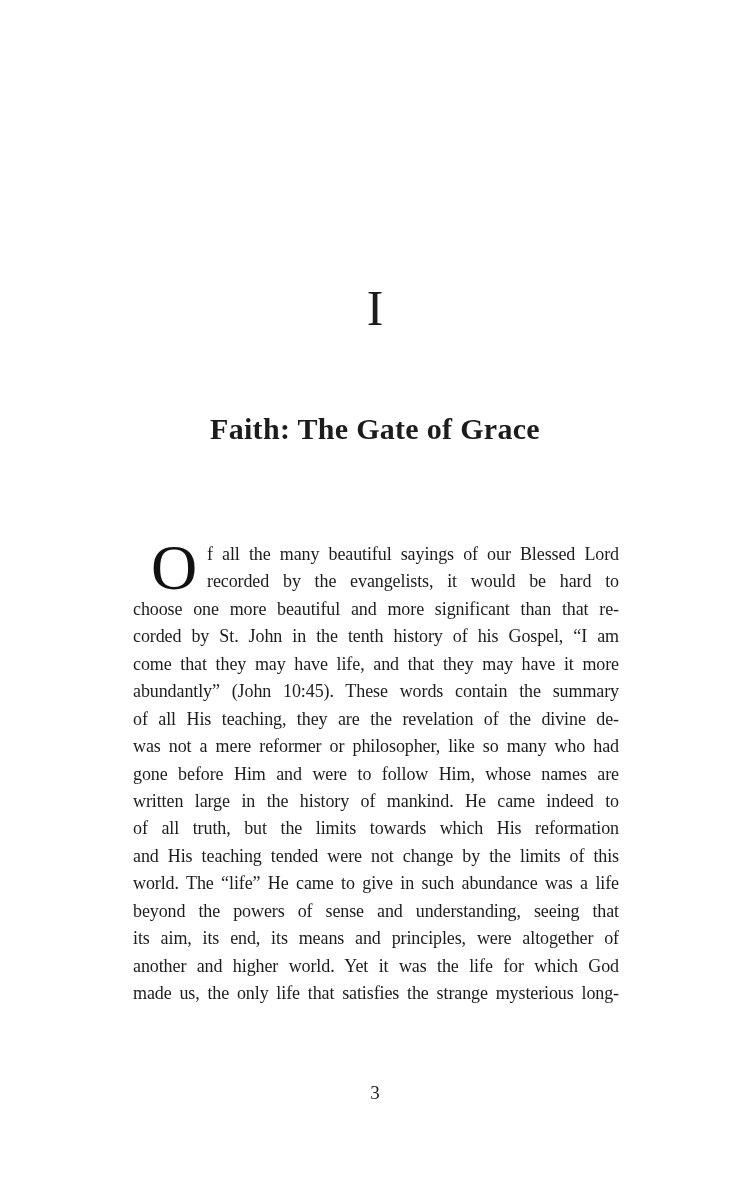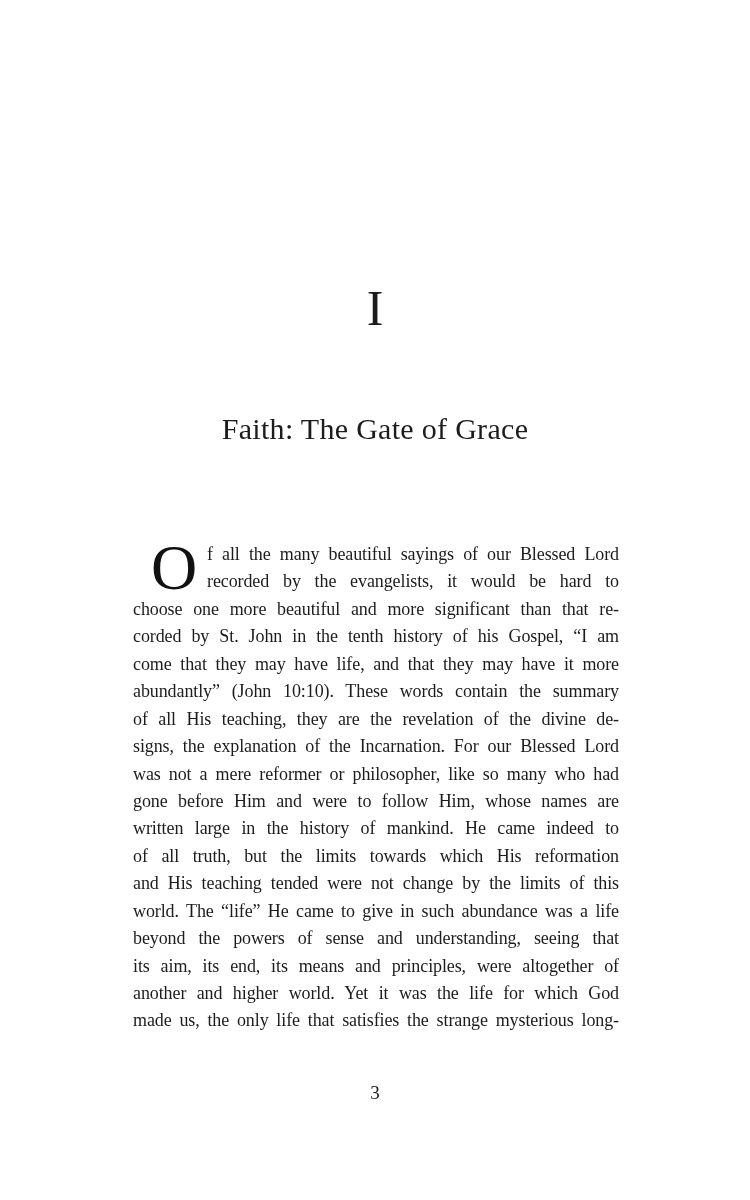--- a/index.html
+++ b/index.html
@@ -29,21 +29,21 @@
   }
   .chapter-title {
     position: absolute;
     top: 410px;
     left: 0;
     width: 750px;
     margin: 0;
     text-align: center;
     font-size: 30px;
     line-height: 38px;
-    font-weight: 400;
+    font-weight: 700;
     letter-spacing: 0.3px;
     color: #1c1c1c;
   }
   .body-text {
     position: absolute;
     top: 541px;
     left: 133px;
     width: 486px;
     font-size: 18px;
     letter-spacing: -0.1px;
@@ -90,23 +90,22 @@
   <h1 class="chapter-title">Faith: The Gate of Grace</h1>
 
   <div class="body-text">
     <span class="drop-cap">O</span>
     <div>
         <div class="text-line indent">f all the many beautiful sayings of our Blessed Lord</div>
         <div class="text-line indent">recorded by the evangelists, it would be hard to</div>
         <div class="text-line">choose one more beautiful and more significant than that re-</div>
         <div class="text-line">corded by St. John in the tenth history of his Gospel, “I am</div>
         <div class="text-line">come that they may have life, and that they may have it more</div>
-        <div class="text-line">abundantly” (John 10:10). These words contain the summary</div>
+        <div class="text-line">abundantly” (John 10:45). These words contain the summary</div>
         <div class="text-line">of all His teaching, they are the revelation of the divine de-</div>
-        <div class="text-line">signs, the explanation of the Incarnation. For our Blessed Lord</div>
         <div class="text-line">was not a mere reformer or philosopher, like so many who had</div>
         <div class="text-line">gone before Him and were to follow Him, whose names are</div>
         <div class="text-line">written large in the history of mankind. He came indeed to</div>
         <div class="text-line">of all truth, but the limits towards which His reformation</div>
         <div class="text-line">and His teaching tended were not change by the limits of this</div>
         <div class="text-line">world. The “life” He came to give in such abundance was a life</div>
         <div class="text-line">beyond the powers of sense and understanding, seeing that</div>
         <div class="text-line">its aim, its end, its means and principles, were altogether of</div>
         <div class="text-line">another and higher world. Yet it was the life for which God</div>
         <div class="text-line">made us, the only life that satisfies the strange mysterious long-</div>

